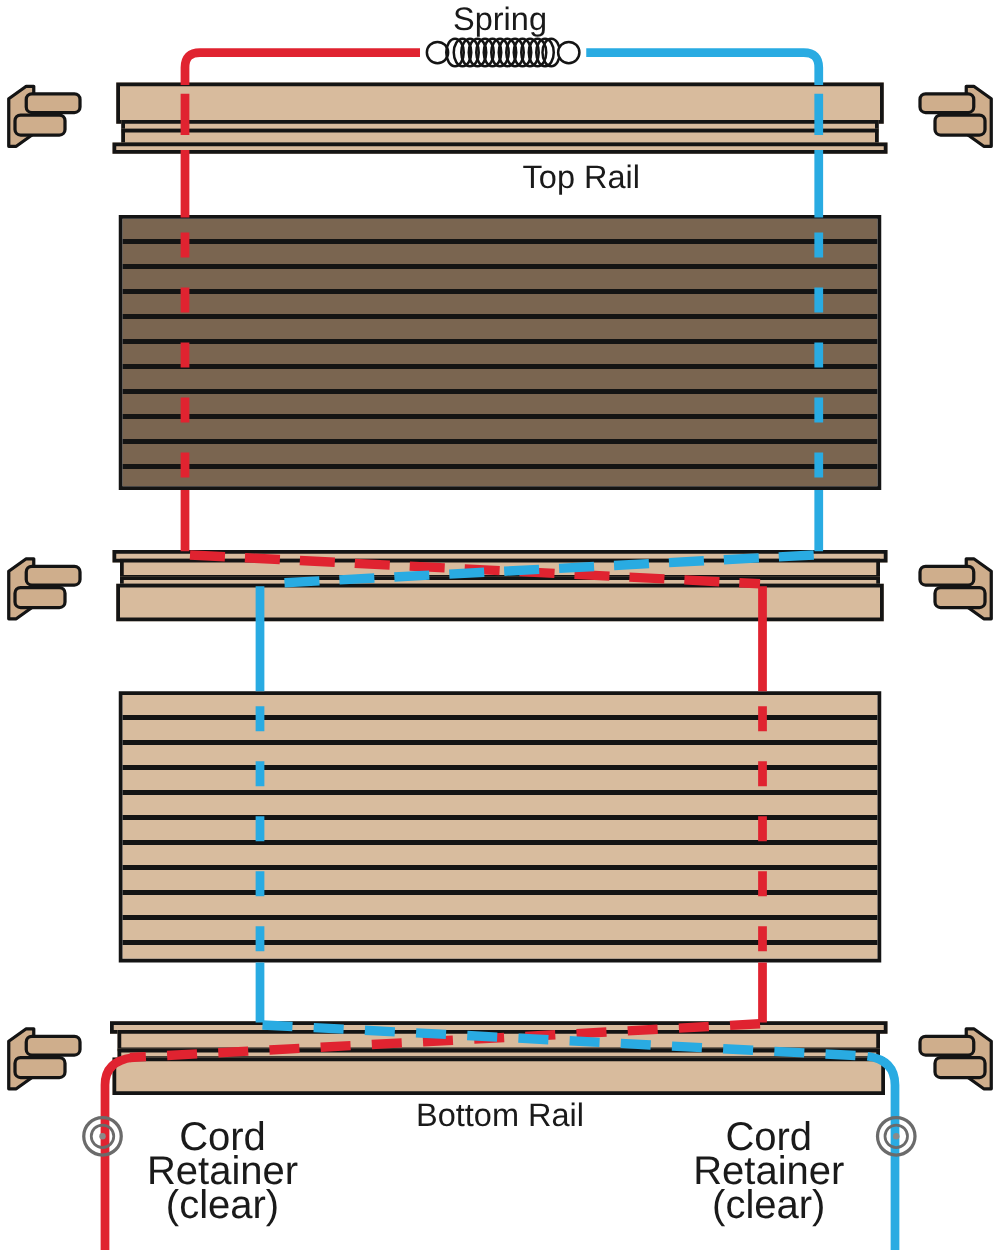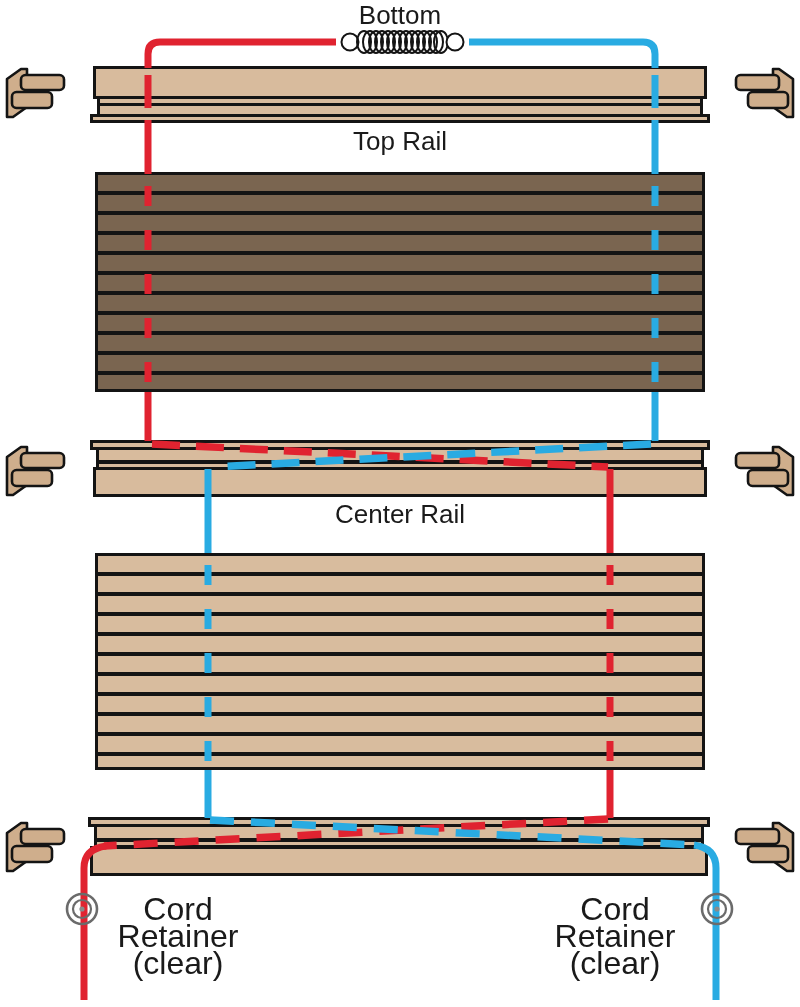--- a/index.html
+++ b/index.html
@@ -126,23 +126,23 @@
   <svg class="bracket right" style="left:732px;top:444px;" viewBox="0 0 64 54">
       <use href="#bkt"></use>
     </svg>
   <svg class="bracket" style="left:4px;top:820px;" viewBox="0 0 64 54">
       <use href="#bkt"></use>
     </svg>
   <svg class="bracket right" style="left:732px;top:820px;" viewBox="0 0 64 54">
       <use href="#bkt"></use>
     </svg>
 
-  <div class="lbl" style="left:320px;top:1px;width:160px;">Bottom</div>
-  <div class="lbl" style="left:300px;top:127px;width:200px;">Top Rail</div>
-  <div class="lbl" style="left:290px;top:500px;width:220px;">Center Rail</div>
+  <div class="lbl" style="left:320px;top:1px;width:160px;">Spring</div>
+  <div class="lbl" style="left:312px;top:127px;width:200px;text-align:right;">Top Rail</div>
+  <div class="lbl" style="left:290px;top:878px;width:220px;">Bottom Rail</div>
 
   <div class="lbl small" style="left:98px;top:896px;width:160px;">
     <div>Cord Retainer</div>
     <div>(clear)</div>
   </div>
   <div class="lbl small" style="left:535px;top:896px;width:160px;">
     <div>Cord Retainer</div>
     <div>(clear)</div>
   </div>
 

